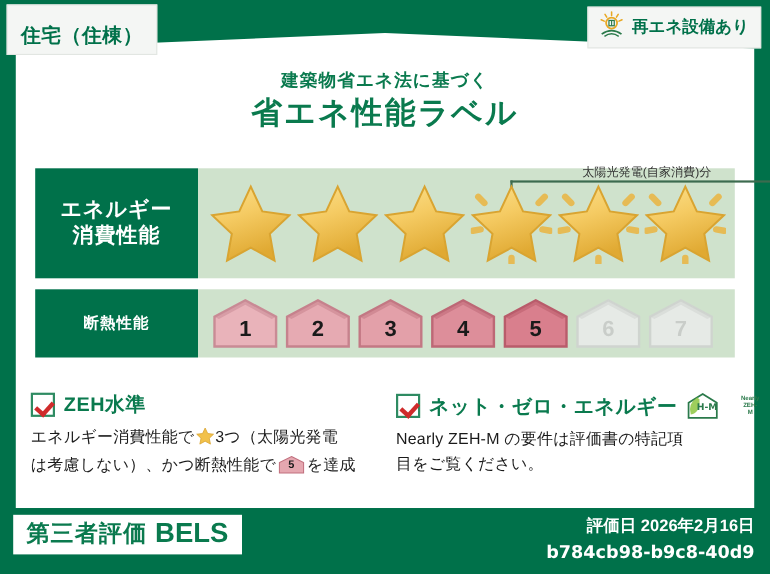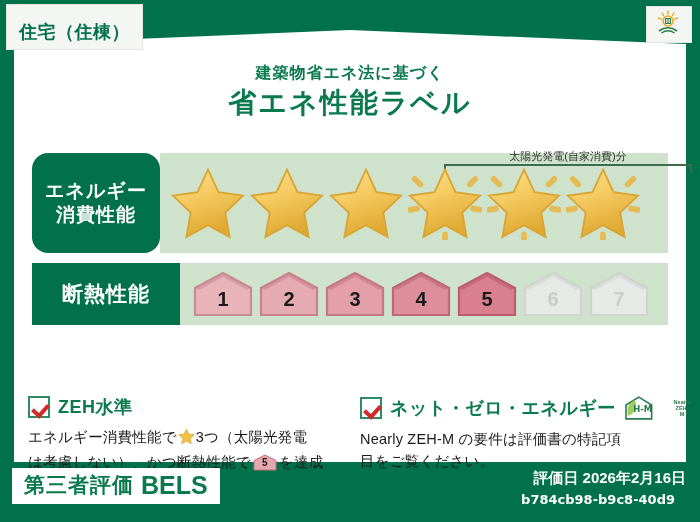--- a/index.html
+++ b/index.html
@@ -52,23 +52,23 @@
   .row{position:absolute;display:flex;align-items:stretch;}
   .row-cap{
     background:#00714a;color:#ffffff;
     display:flex;flex-direction:column;align-items:center;justify-content:center;
     font-weight:bold;letter-spacing:1px;line-height:1.25;
     text-align:center;
   }
   .row-body{background:#cfe2cc;position:relative;flex:1;}
 
   #row-energy{left:32px;top:153px;width:636px;height:100px;}
-  #row-energy .row-cap{width:128px;font-size:19px;border-radius:16px;}
+  #row-energy .row-cap{width:148px;font-size:19px;}
   #row-ins{left:32px;top:263px;width:636px;height:62px;}
-  #row-ins .row-cap{width:148px;font-size:21px;justify-content:center;}
+  #row-ins .row-cap{width:148px;font-size:14px;justify-content:center;}
 
   
   .stars{position:absolute;left:8px;top:0;right:0;bottom:0;display:flex;align-items:center;}
   .star-cell{width:79px;height:100px;position:relative;display:flex;align-items:center;justify-content:center;}
   .star-cell svg{display:block;}
   
   .solar-note{
     position:absolute;left:278px;top:-4px;width:260px;text-align:center;
     font-size:11px;color:#333;white-space:nowrap;
   }
@@ -82,21 +82,21 @@
   .house svg{display:block;}
   .house .num{
     position:absolute;left:0;right:0;top:18px;text-align:center;
     font-size:20px;font-weight:bold;color:#1a1a1a;line-height:1;
   }
   .house.off .num{color:#c9cdc9;}
   
   .zeh{position:absolute;}
   #zeh-left{left:28px;top:356px;width:316px;}
   #zeh-right{left:360px;top:356px;width:312px;}
-  .zeh-head{display:flex;align-items:center;gap:8px;margin-top:39px;}
+  .zeh-head{display:flex;align-items:center;gap:8px;}
   .chk{
     width:22px;height:22px;background:#fff;border:2px solid #2e8b62;
     position:relative;flex:0 0 auto;box-sizing:border-box;
   }
   .chk:after{
     content:"";position:absolute;left:5px;top:3px;width:7px;height:12px;
     border:solid #cf2b2b;border-width:0 4px 4px 0;transform:rotate(42deg);
   }
   .zeh-title{font-size:18px;font-weight:bold;color:#0a7a4e;letter-spacing:.5px;white-space:nowrap;}
   .zeh-body{margin-top:7px;font-size:14.5px;color:#1a1a1a;line-height:1.55;letter-spacing:.2px;}
@@ -115,22 +115,22 @@
   .ftr-box .t2{font-size:25px;font-weight:bold;color:#0a7a4e;letter-spacing:0px;}
   .ftr-name{
     position:absolute;left:232px;top:478px;
     font-size:14px;color:#ffffff;white-space:nowrap;
   }
   .ftr-date{
     position:absolute;right:14px;top:469px;text-align:right;
     font-size:15px;font-weight:bold;color:#ffffff;white-space:nowrap;margin-left:20px;
   }
   .ftr-id{
-    position:absolute;right:25px;top:492px;text-align:right;
-    font-size:13px;font-weight:bold;color:#ffffff;white-space:nowrap;
+    position:absolute;right:14px;top:492px;text-align:right;
+    font-size:16px;font-weight:bold;color:#ffffff;white-space:nowrap;
     font-family:"DejaVu Sans",sans-serif;
   }
 </style>
 </head>
 <body>
 
 <div class="label">
 
   <div class="hdr">
     <div class="sheet"></div>
@@ -150,20 +150,21 @@
           <line x1="3.5" y1="8" x2="6.3" y2="9.2"></line>
           <line x1="22.5" y1="8" x2="19.7" y2="9.2"></line>
         </g>
         <circle cx="13" cy="11" r="5" fill="none" stroke="#e8a823" stroke-width="1.6"></circle>
         <rect x="10.6" y="8.6" width="4.8" height="4.8" fill="none" stroke="#2b7a4b" stroke-width="1.1"></rect>
         <line x1="13" y1="8.6" x2="13" y2="13.4" stroke="#2b7a4b" stroke-width="1"></line>
         <path d="M4 21 Q13 14.5 22 21" fill="none" stroke="#2b7a4b" stroke-width="1.6"></path>
         <path d="M6.5 23 Q13 18.5 19.5 23" fill="none" stroke="#2b7a4b" stroke-width="1.3"></path>
       </svg>
     </span>
+    <span class="txt">再エネ設備あり</span>
   </div>
 
   <div class="t-sub">建築物省エネ法に基づく</div>
   <div class="t-main">省エネ性能ラベル</div>
 
   <div class="row" id="row-energy">
     <div class="row-cap">
       <span>エネルギー</span>
       <span>消費性能</span>
     </div>

